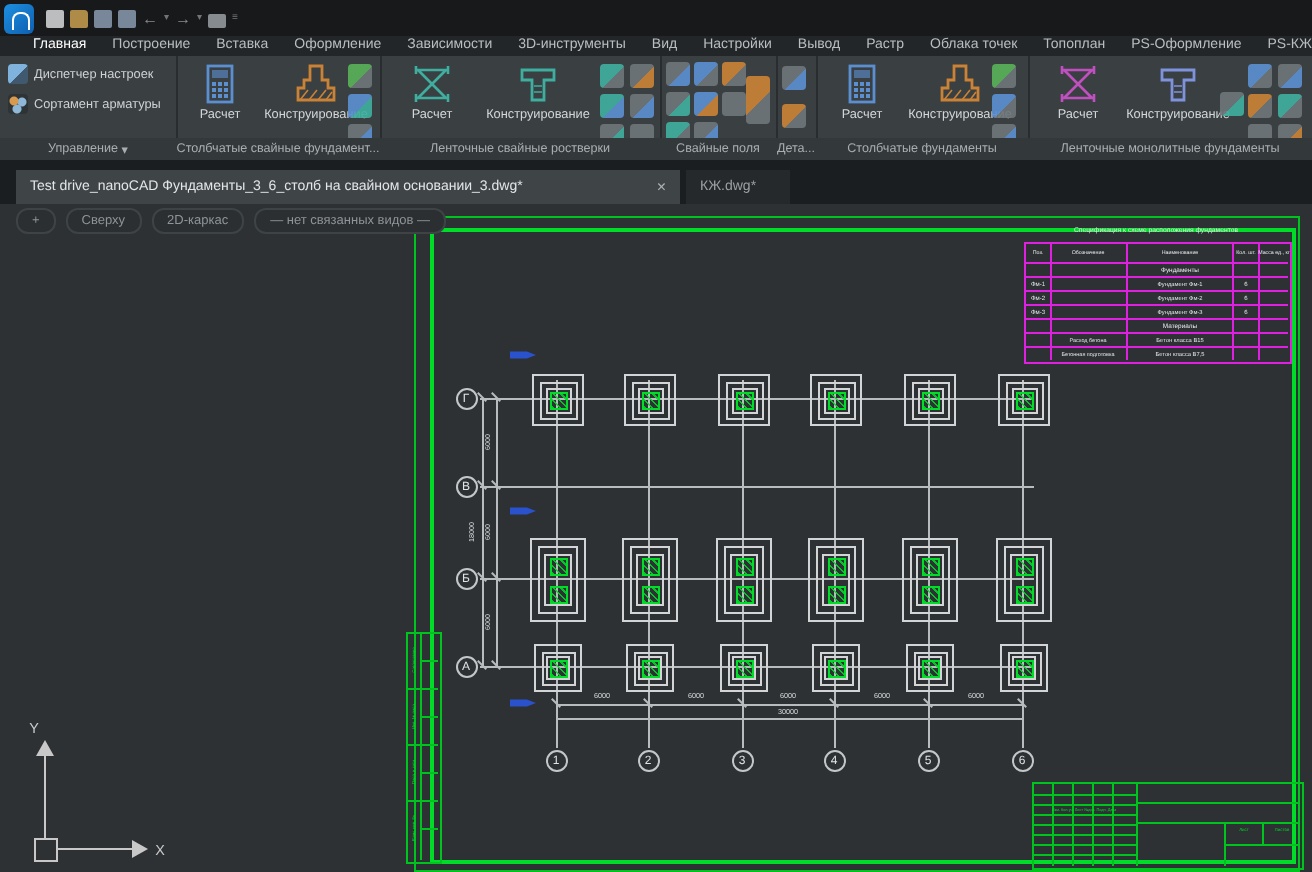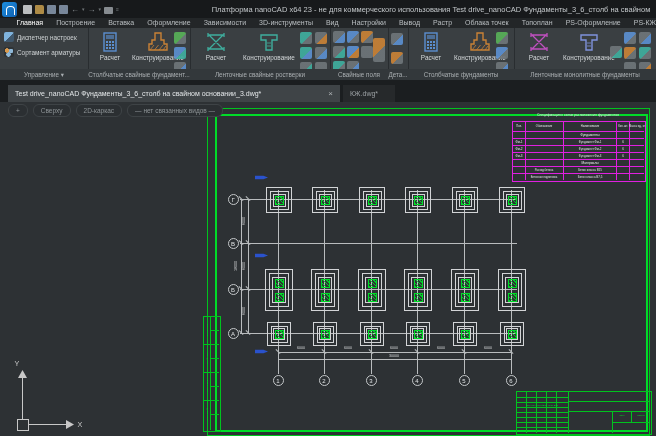--- a/index.html
+++ b/index.html
@@ -65,21 +65,20 @@
       <div class="qi qi-folder"></div>
       <div class="qi qi-floppy"></div>
       <div class="qi qi-floppy"></div>
       <div class="qi qi-arrow">←</div>
       <div class="qi qi-caret">▾</div>
       <div class="qi qi-arrow">→</div>
       <div class="qi qi-caret">▾</div>
       <div class="qi qi-print"></div>
       <div class="qi qi-caret">≡</div>
     </div>
-    <div class="title-text">Платформа nanoCAD x64 23 - не для коммерческого использования Test drive_nanoCAD Фундаменты_3_6_столб на свайном</div>
   </div>
 
   <div class="menubar" id="menubar">
       <span class="menu-tab active">Главная</span>
       <span class="menu-tab">Построение</span>
       <span class="menu-tab">Вставка</span>
       <span class="menu-tab">Оформление</span>
       <span class="menu-tab">Зависимости</span>
       <span class="menu-tab">3D-инструменты</span>
       <span class="menu-tab">Вид</span>

